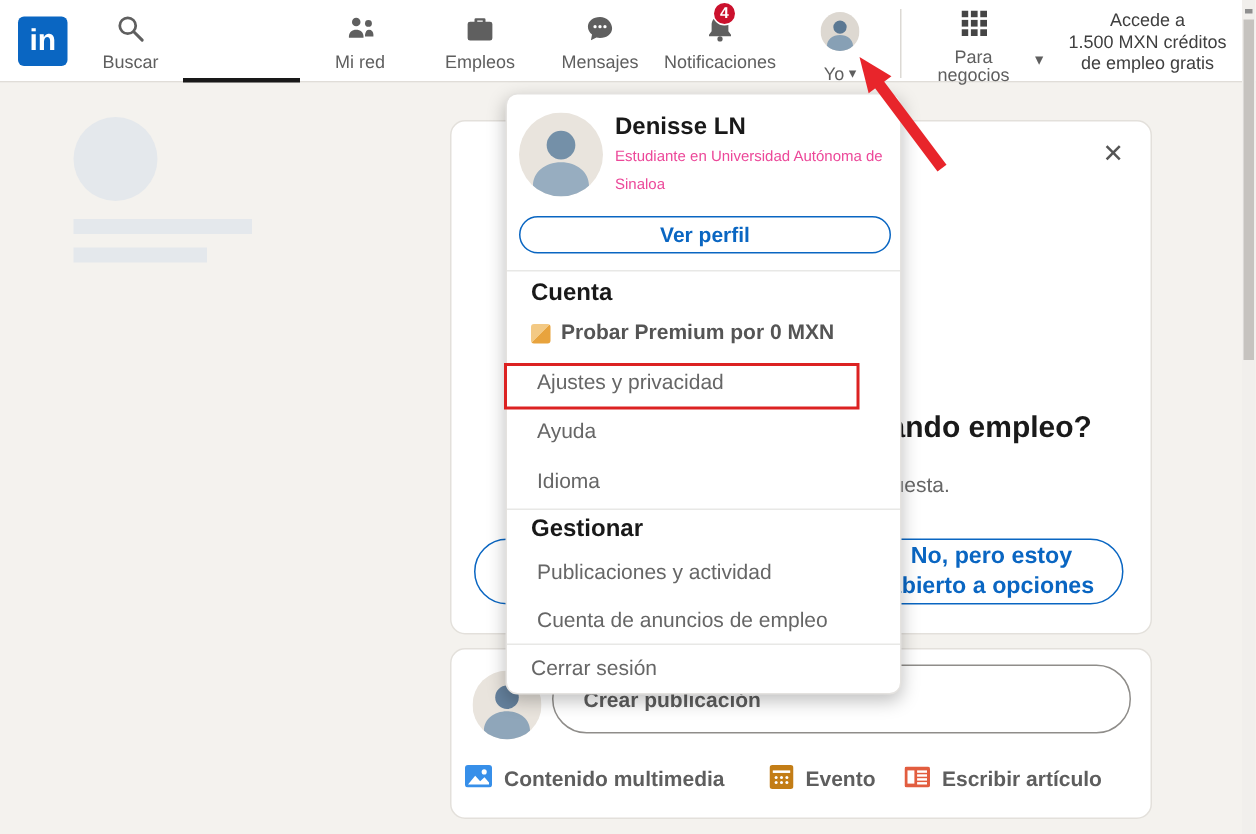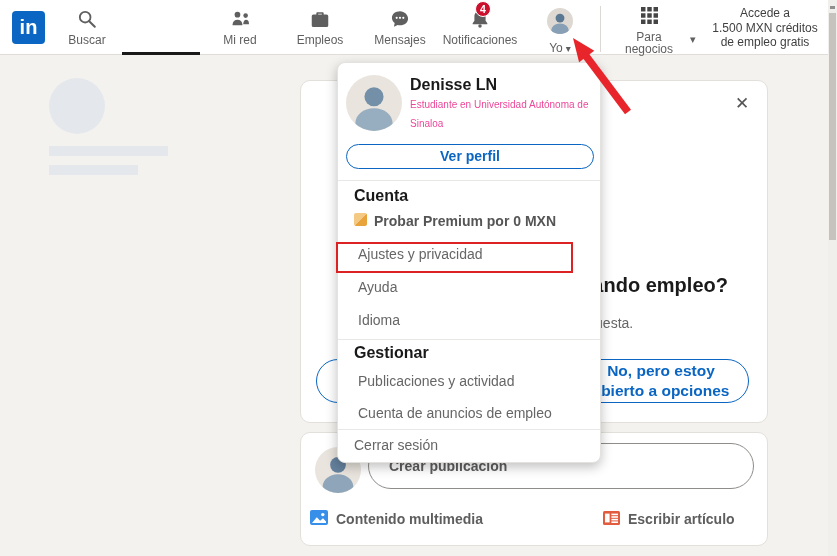--- a/index.html
+++ b/index.html
@@ -56,21 +56,21 @@
 
   
   .dropdown { position:absolute; left:337px; top:62px; width:264px; height:401px; background:#fff; border:1px solid #e4e2df; border-radius:8px; box-shadow:0 4px 12px rgba(0,0,0,.25); z-index:20; }
   .dd-avatar { position:absolute; left:8px; top:12px; }
   .dd-name { position:absolute; left:72px; top:13px; font-size:16px; font-weight:bold; color:#191919; }
   .dd-headline { position:absolute; left:72px; top:33px; width:190px; font-size:10px; line-height:18.5px; color:#ec4899; }
   .dd-viewprofile { position:absolute; left:8px; top:81px; width:248px; height:25px; border:1.5px solid #0a66c2; border-radius:13px; background:#fff; color:#0a66c2; font-size:14px; font-weight:bold; text-align:center; line-height:21px; font-family:inherit; }
   .dd-divider { position:absolute; left:0; width:100%; height:1px; background:#e8e8e6; }
   .dd-sec { position:absolute; left:16px; font-size:16px; font-weight:bold; color:#191919; }
   .dd-item { position:absolute; left:20px; font-size:14px; color:#666; cursor:pointer; }
-  .dd-premium { position:absolute; left:16px; top:150px; display:flex; align-items:flex-start; gap:7px; font-size:14px; font-weight:bold; color:#555; cursor:pointer; }
+  .dd-premium { position:absolute; left:16px; top:150px; display:flex; align-items:flex-end; gap:7px; font-size:14px; font-weight:bold; color:#555; cursor:pointer; }
   .premium-badge { width:13px; height:13px; border-radius:2px; background:linear-gradient(135deg,#f3c984 0%,#f3c984 50%,#e8a33d 50%); flex:0 0 auto; }
 
   
   .hl-box { position:absolute; left:336px; top:242px; width:237px; height:31px; border:2.5px solid #dc2222; z-index:30; }
   .arrow-svg { position:absolute; left:538px; top:18px; z-index:35; }
 </style>
 </head>
 <body>
 
 <div class="sk-circle"></div>
@@ -101,20 +101,35 @@
   <input class="composer-input" type="text" placeholder="Crear publicación" style="">
   <div class="composer-action ca-media">
     <span>
       <svg width="18" height="15" viewBox="0 0 18 15">
         <rect width="18" height="15" rx="2" fill="#378fe9"></rect>
         <circle cx="12.8" cy="4.6" r="1.7" fill="#fff"></circle>
         <path d="M2 13 L6.8 7.2 l3.3 3.6 L13 8.2 l3 3.4 V13 Z" fill="#fff"></path>
       </svg>
     </span>
     <span>Contenido multimedia</span>
+  </div>
+  <div class="composer-action ca-event">
+    <span>
+      <svg width="16" height="16" viewBox="0 0 16 16">
+        <rect width="16" height="16" rx="2" fill="#c37d16"></rect>
+        <rect x="2.2" y="3.6" width="11.6" height="1.7" fill="#fff"></rect>
+        <circle cx="4.4" cy="8.3" r="1" fill="#fff"></circle>
+          <circle cx="8" cy="8.3" r="1" fill="#fff"></circle>
+          <circle cx="11.6" cy="8.3" r="1" fill="#fff"></circle>
+        <circle cx="4.4" cy="11.6" r="1" fill="#fff"></circle>
+          <circle cx="8" cy="11.6" r="1" fill="#fff"></circle>
+          <circle cx="11.6" cy="11.6" r="1" fill="#fff"></circle>
+      </svg>
+    </span>
+    <span>Evento</span>
   </div>
   <div class="composer-action ca-article">
     <span>
       <svg width="17" height="14" viewBox="0 0 17 14">
         <rect width="17" height="14" rx="1.5" fill="#e25d3f"></rect>
         <rect x="2" y="2.6" width="4.6" height="8.8" fill="#fff"></rect>
         <rect x="8.4" y="2.6" width="6.6" height="1.6" fill="#fff"></rect>
         <rect x="8.4" y="5.2" width="6.6" height="1.6" fill="#fff"></rect>
         <rect x="8.4" y="7.8" width="6.6" height="1.6" fill="#fff"></rect>
         <rect x="8.4" y="10.4" width="6.6" height="1.6" fill="#fff"></rect>

